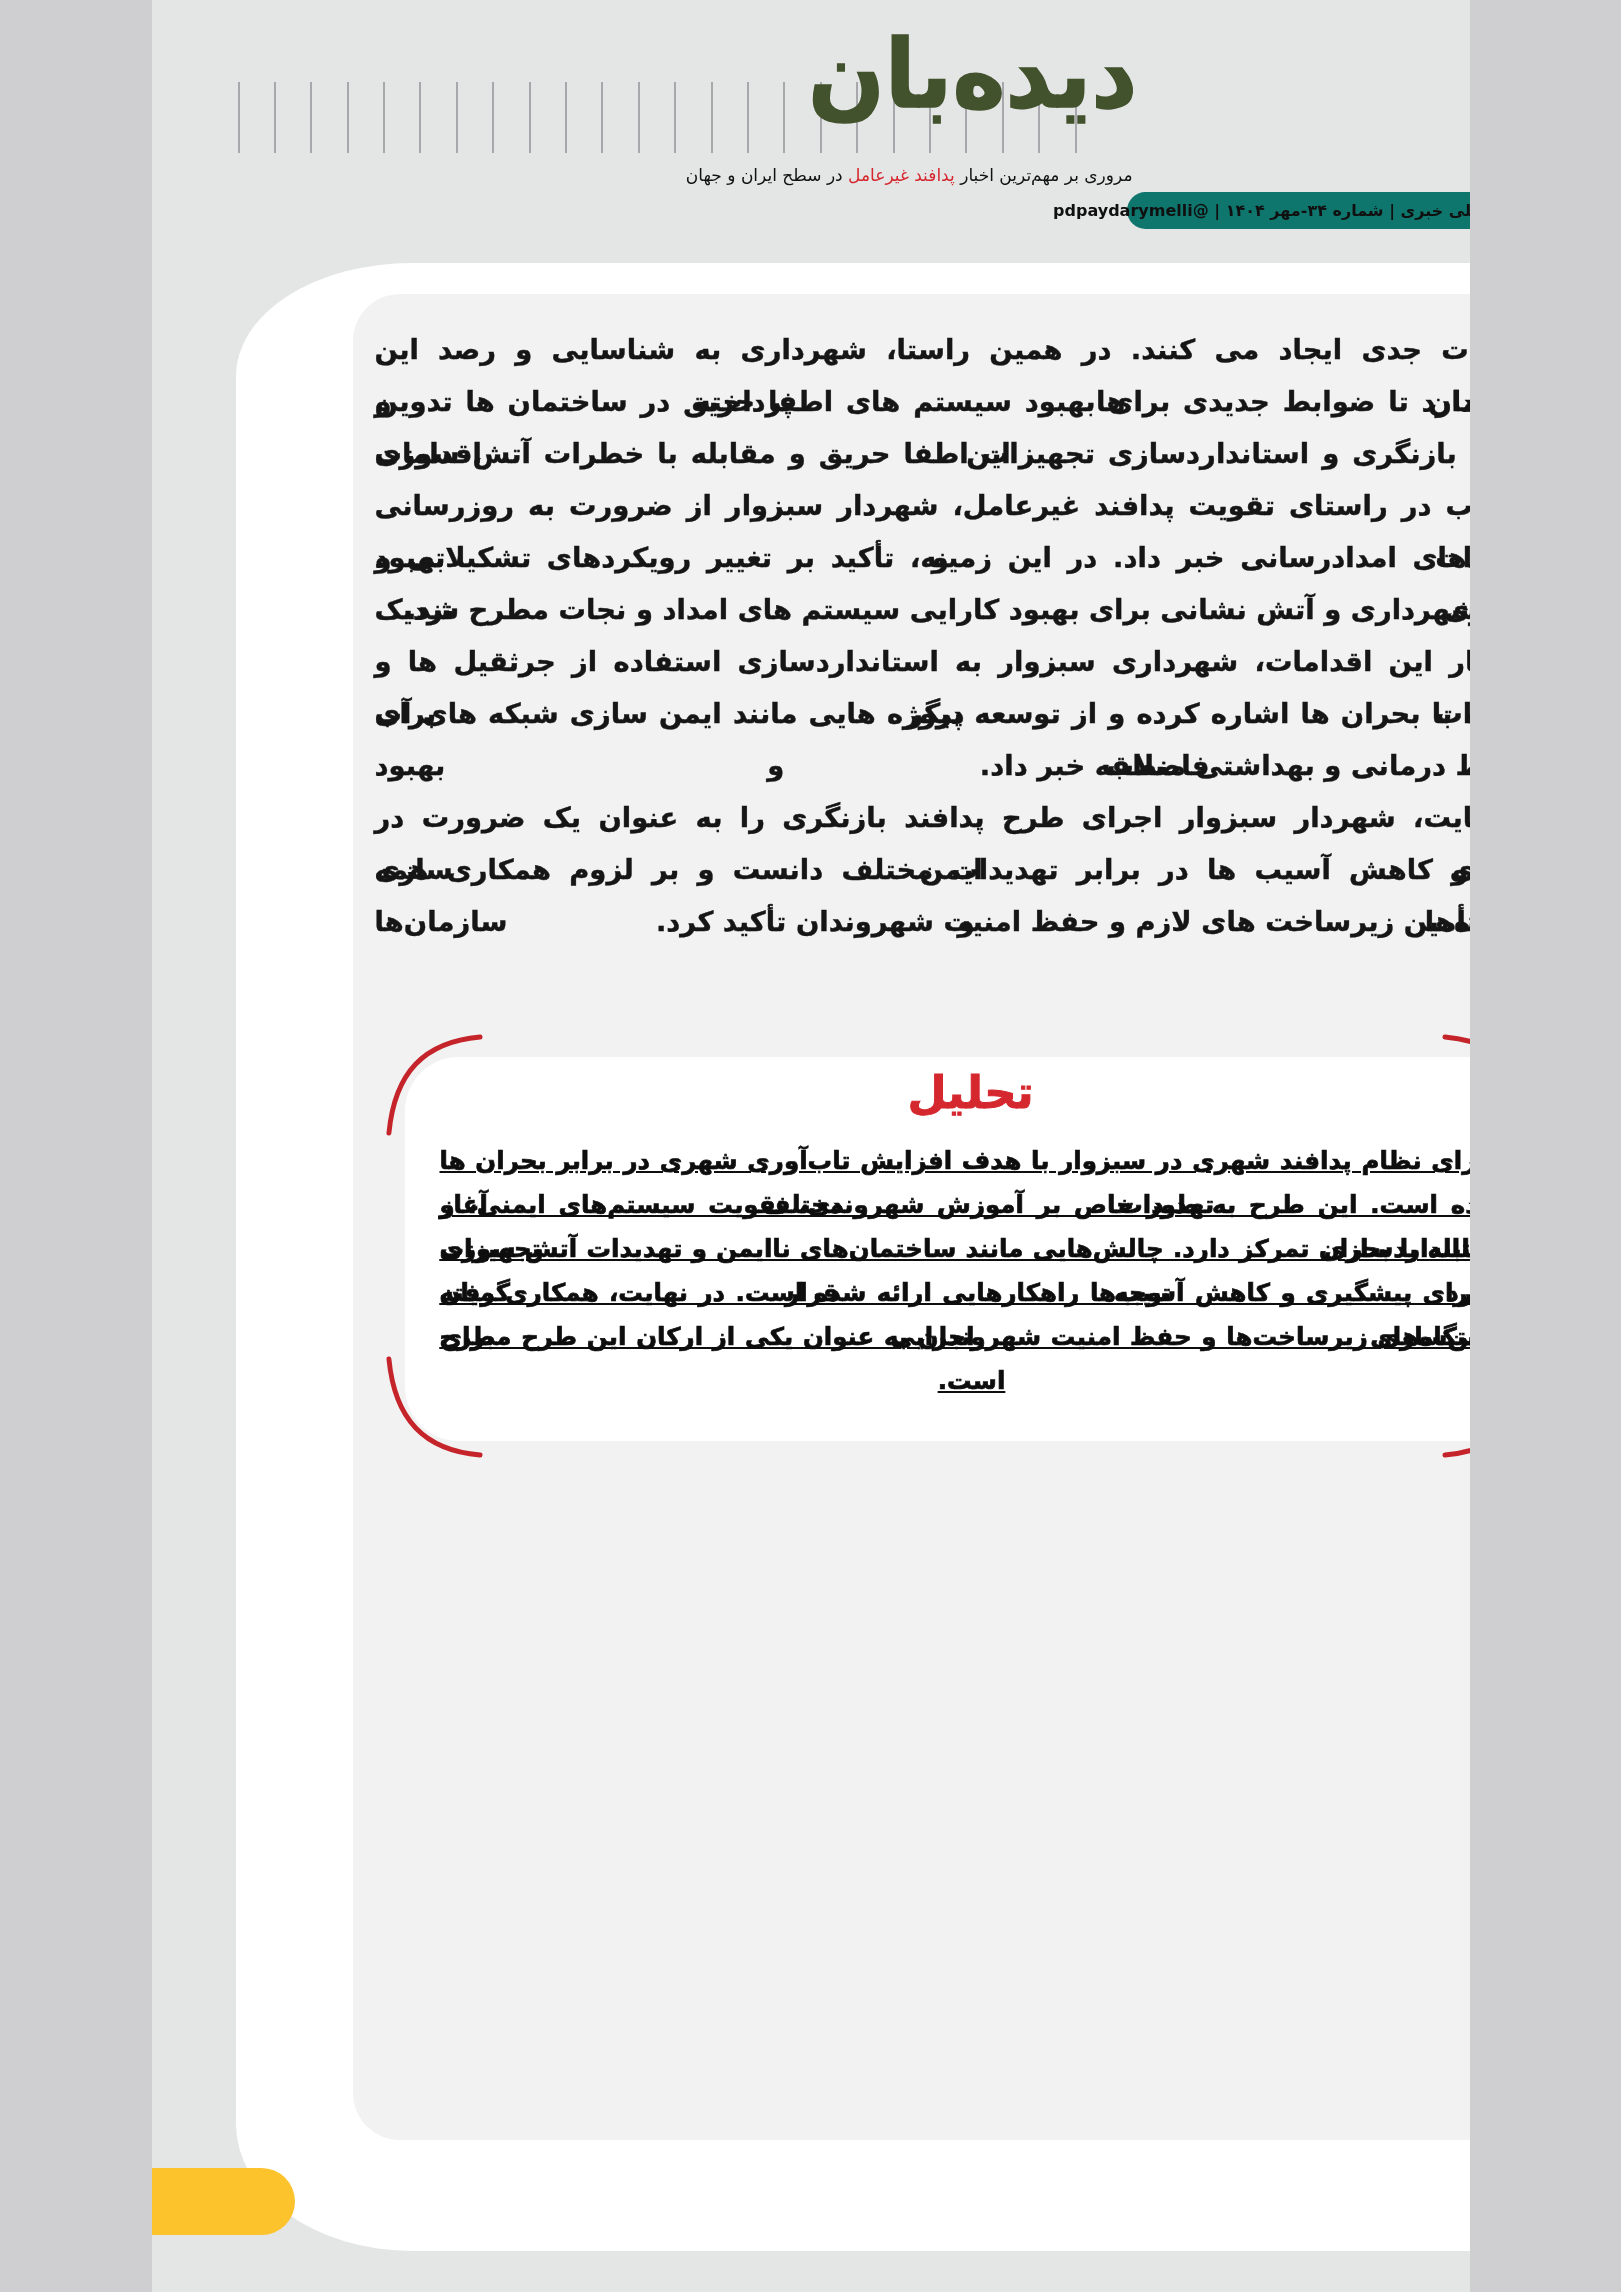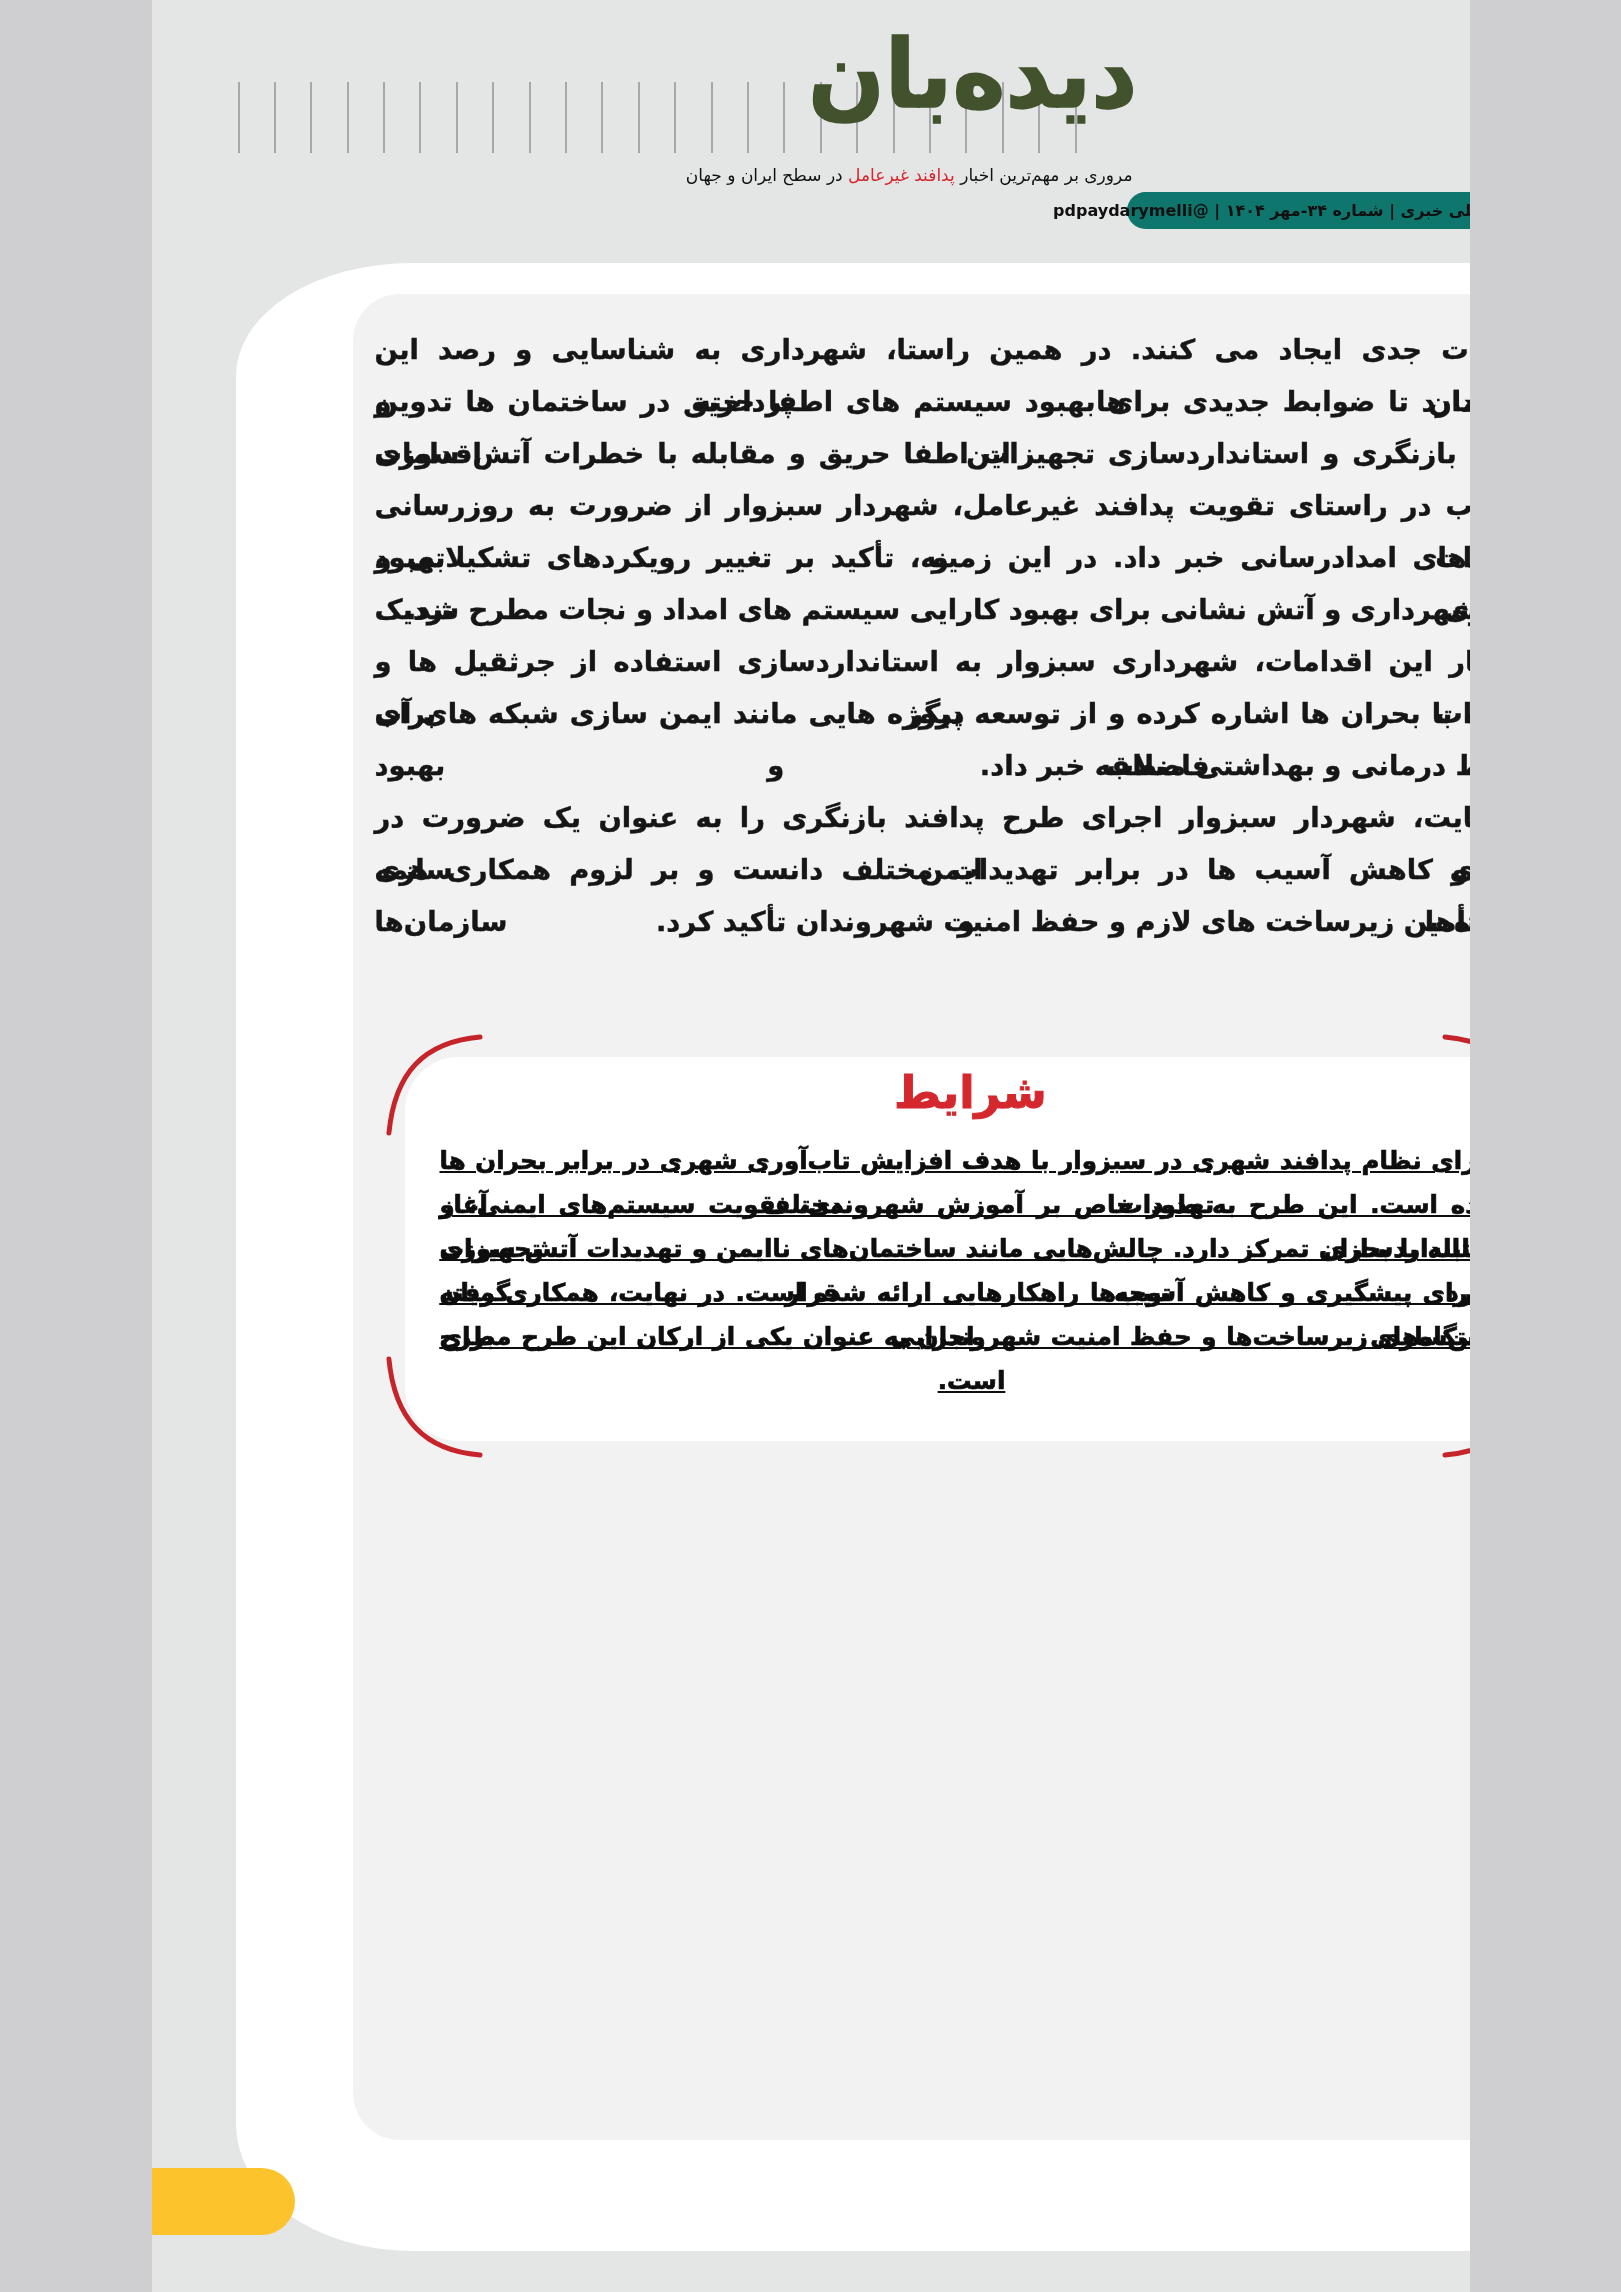--- a/index.html
+++ b/index.html
@@ -133,21 +133,21 @@
   </svg>
   <svg class="bracket br-tr" viewBox="0 0 100 106">
     <path d="M97,4 C40,9 10,40 4,102" fill="none" stroke="#c5242b" stroke-width="5" stroke-linecap="round"></path>
   </svg>
   <svg class="bracket br-bl" viewBox="0 0 100 106">
     <path d="M97,4 C40,9 10,40 4,102" fill="none" stroke="#c5242b" stroke-width="5" stroke-linecap="round"></path>
   </svg>
   <svg class="bracket br-br" viewBox="0 0 100 106">
     <path d="M97,4 C40,9 10,40 4,102" fill="none" stroke="#c5242b" stroke-width="5" stroke-linecap="round"></path>
   </svg>
-  <div class="a-title">شرایط</div>
+  <div class="a-title">تحلیل</div>
   <div class="analysis-text">
     <div class="aline">اجرای نظام پدافند شهری در سبزوار با هدف افزایش تاب‌آوری شهری در برابر بحران ها و تهدیدات مختلف آغاز</div>
     <div class="aline">شده است. این طرح به طور خاص بر آموزش شهروندی، تقویت سیستم‌های ایمنی، و استانداردسازی تجهیزات</div>
     <div class="aline">مقابله با بحران تمرکز دارد. چالش‌هایی مانند ساختمان‌های ناایمن و تهدیدات آتش سوزی مورد توجه قرار گرفته</div>
     <div class="aline">و برای پیشگیری و کاهش آسیب‌ها راهکارهایی ارائه شده است. در نهایت، همکاری میان دستگاه‌های اجرایی برای</div>
     <div class="aline center-end">ایمن‌سازی زیرساخت‌ها و حفظ امنیت شهروندان به عنوان یکی از ارکان این طرح مطرح است.</div>
   </div>
 
   <div class="page-pill">
     

